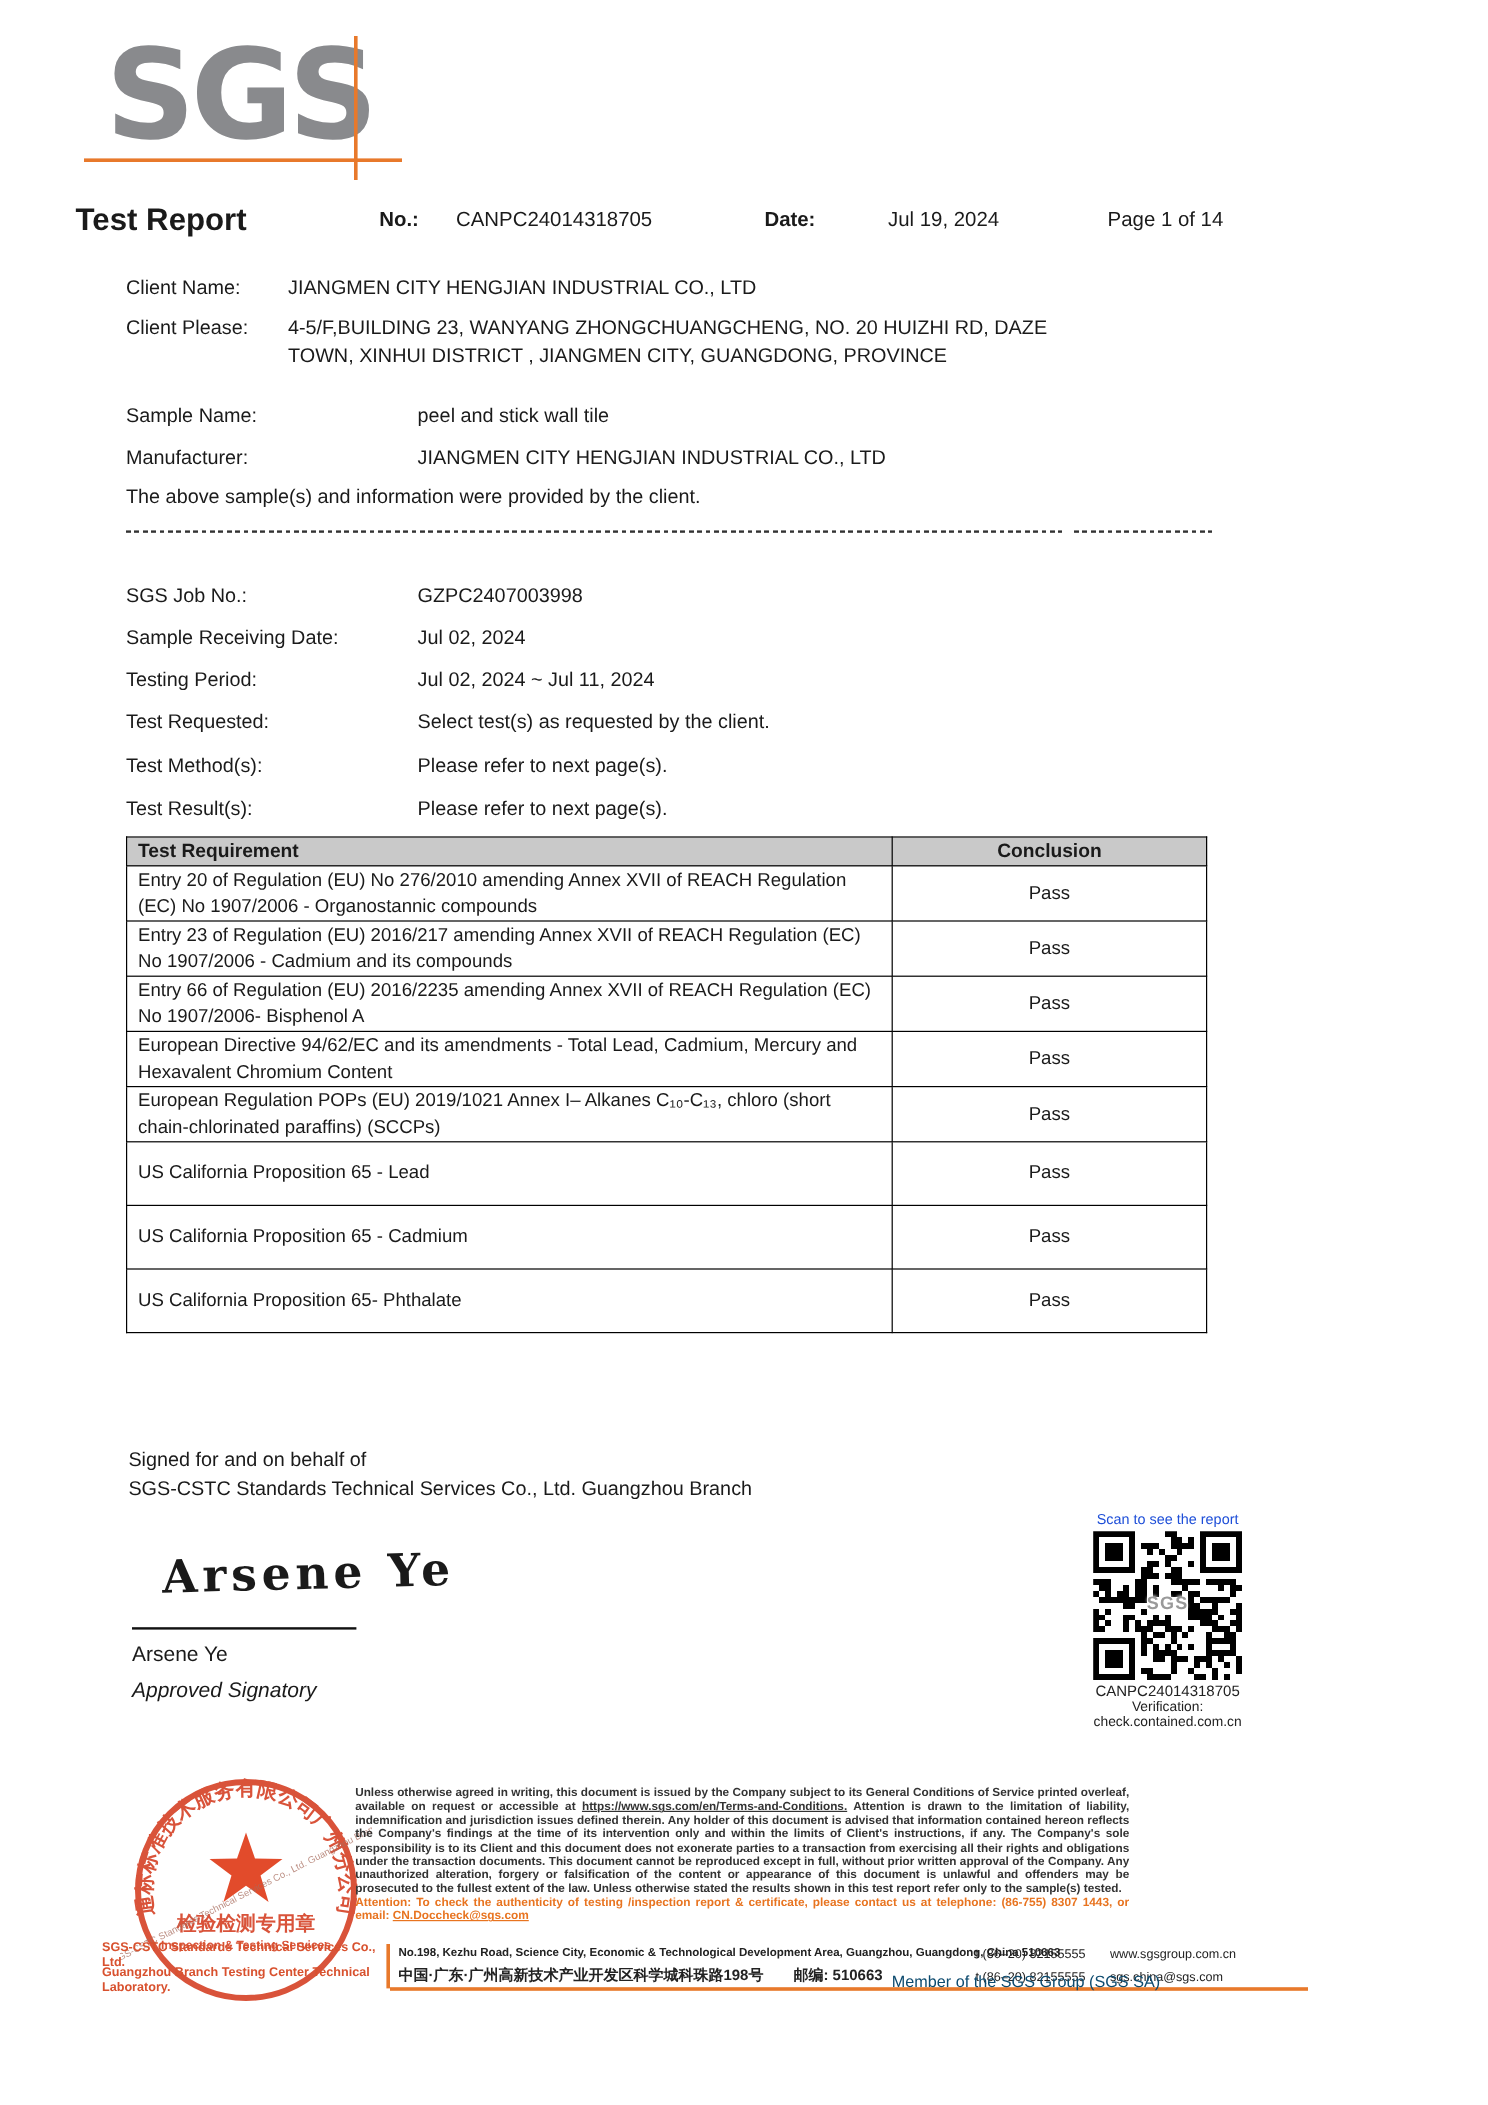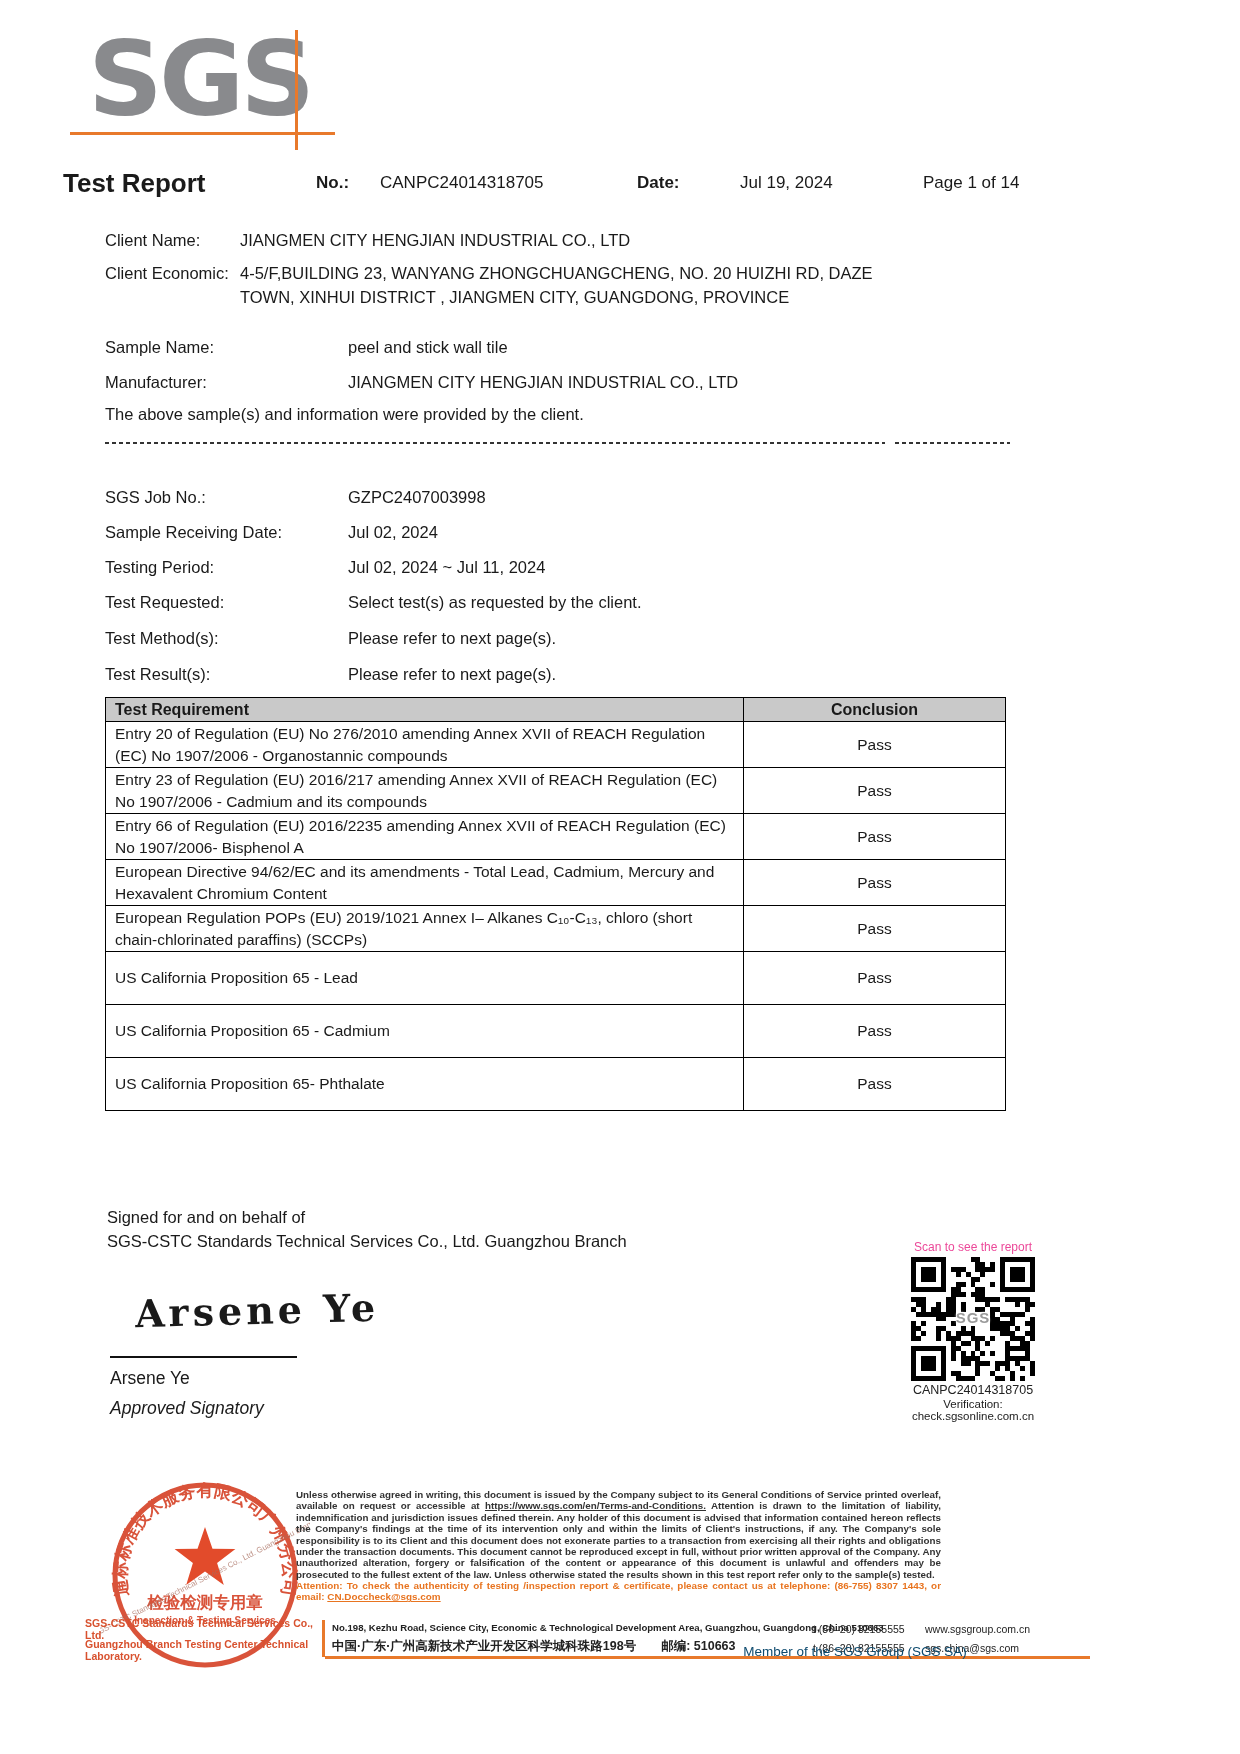--- a/index.html
+++ b/index.html
@@ -60,21 +60,21 @@
   
   .signed-block { position:absolute; left:107px; top:1205px; font-size:16.5px; line-height:24px; }
   .sig-script { position:absolute; left:135px; top:1288px; font-size:38px; font-weight:bold;
                 font-family:"DejaVu Serif", serif; transform:rotate(-1.5deg); letter-spacing:4px; }
   .sig-line { position:absolute; left:110px; top:1356px; width:187px; height:0; border-top:2.5px solid #111; }
   .sig-name { position:absolute; left:110px; top:1368px; font-size:17.5px; }
   .sig-role { position:absolute; left:110px; top:1398px; font-size:17.5px;font-style:italic; }
 
   
   .qr-block { position:absolute; left:893px; top:1240px; width:160px; text-align:center; }
-  .qr-caption { font-size:12px; color:#ec4899; }
+  .qr-caption { font-size:12px; color:#1d4ed8;margin-top:19px; }
   .qr-wrap { position:relative; width:124px; height:124px; margin:3px auto 2px; }
   .qr-wrap svg { display:block; width:124px; height:124px; }
   .qr-center { position:absolute; left:0; top:52px; width:124px; text-align:center;
                font-size:15px; font-weight:bold; color:#9a9a9a; letter-spacing:1px;
                text-shadow:0 0 3px #fff,0 0 3px #fff; }
   .qr-code-text { font-size:12.5px; color:#222; }
   .qr-verif { font-size:11.5px; color:#222; margin-top:1px; }
   .qr-url { font-size:11.5px; color:#222; }
 
   
@@ -119,21 +119,21 @@
     <span class="date-label">Date:</span>
     <span class="date-value">Jul 19, 2024</span>
     <span class="page-num">Page 1 of 14</span>
   </div>
 
   <div class="lblrow client-name">
     <span class="lbl">Client Name:</span>
     <span class="val">JIANGMEN CITY HENGJIAN INDUSTRIAL CO., LTD</span>
   </div>
   <div class="lblrow client-addr">
-    <span class="lbl">Client Economic:</span>
+    <span class="lbl">Client Please:</span>
     <span class="val"><span>4-5/F,BUILDING 23, WANYANG ZHONGCHUANGCHENG, NO. 20 HUIZHI RD, DAZE</span><br><span>TOWN, XINHUI DISTRICT , JIANGMEN CITY, GUANGDONG, PROVINCE</span></span>
   </div>
   <div class="lblrow sample-name">
     <span class="lbl">Sample Name:</span>
     <span class="val">peel and stick wall tile</span>
   </div>
   <div class="lblrow manufacturer">
     <span class="lbl">Manufacturer:</span>
     <span class="val">JIANGMEN CITY HENGJIAN  INDUSTRIAL CO., LTD</span>
   </div>
@@ -432,21 +432,21 @@
               <rect x="18" y="24" width="1" height="1"></rect>
               <rect x="20" y="24" width="1" height="1"></rect>
               <rect x="22" y="24" width="1" height="1"></rect>
             </g>
         </g>
       </svg>
       <div class="qr-center">SGS</div>
     </div>
     <div class="qr-code-text">CANPC24014318705</div>
     <div class="qr-verif">Verification:</div>
-    <div class="qr-url">check.sgsonline.com.cn</div>
+    <div class="qr-url">check.contained.com.cn</div>
   </div>
 
   <svg class="stamp" viewBox="0 0 210 210">
     <circle cx="105" cy="103" r="90" fill="none" stroke="#d6452a" stroke-width="5"></circle>
     <defs>
         <path id="arcpath" d="M 40 148 A 79 79 0 1 1 170 148" fill="none"></path>
       </defs>
     <text font-size="17" font-weight="bold" fill="#d6452a" font-family="DejaVu Sans, sans-serif">
       <textPath href="#arcpath" startOffset="50%" text-anchor="middle">通标标准技术服务有限公司广州分公司</textPath>
     </text>

